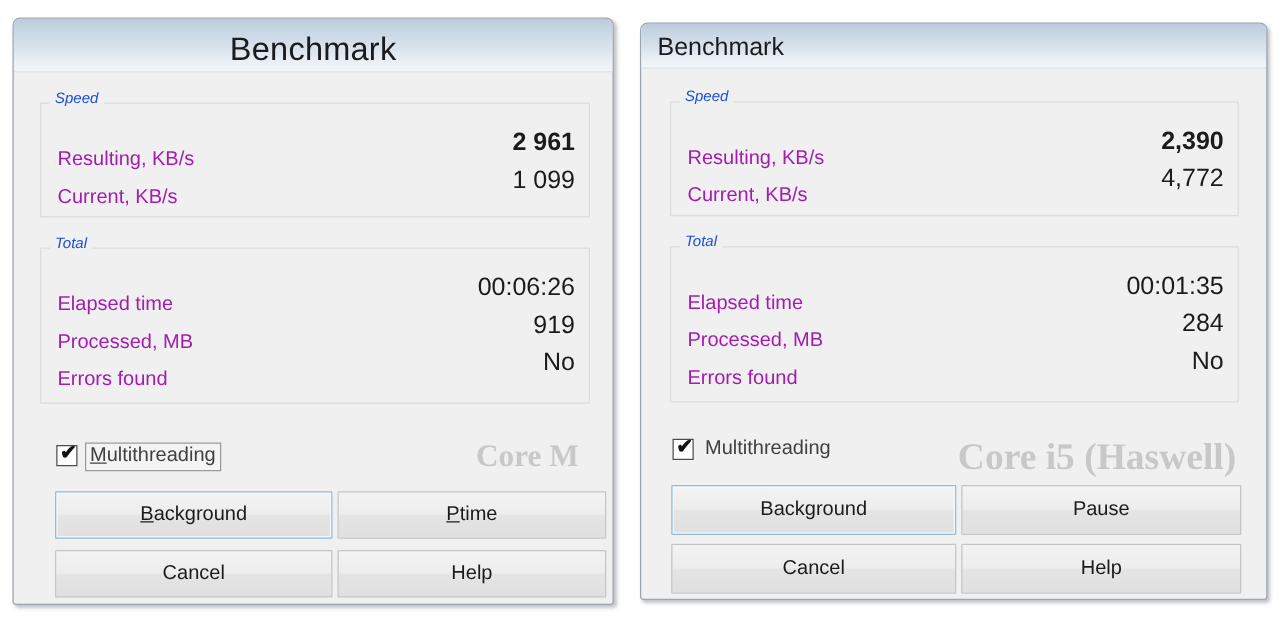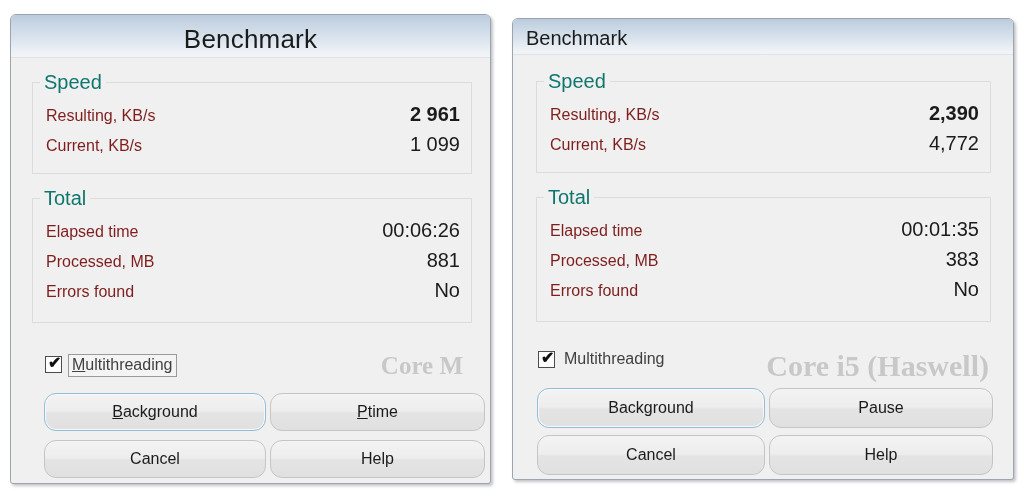--- a/index.html
+++ b/index.html
@@ -67,36 +67,37 @@
     border: 1px solid #dcdcdc;
     box-sizing: border-box;
     background: transparent;
   }
   .group > .legend {
     position: absolute;
     top: -11px;
     left: 7px;
     padding: 0 4px;
     background: #f0f0f0;
-    font-size: 20px;
-    color: #0f766e;
+    font-size: 12px;
+    color: #1d4ed8;
     line-height: 1;
     white-space: nowrap;
+    font-style: italic;
   }
   .row {
     position: absolute;
     left: 0; right: 0;
     height: 26px;
   }
   .row .lbl {
     position: absolute;
     left: 13px;
-    top: 4px;
+    top: 16px;
     font-size: 16px;
-    color: #7f1d1d;
+    color: #a21caf;
     white-space: nowrap;
   }
   .row .val {
     position: absolute;
     right: 11px;
     top: 0;
     font-size: 20px;
     color: #1b1b1b;
     white-space: nowrap;
     text-align: right;
@@ -151,21 +152,21 @@
     position: absolute;
     box-sizing: border-box;
     background: linear-gradient(to bottom, #f3f3f3 0%, #ededed 48%, #e4e4e4 52%, #e0e0e0 100%);
     border: 1px solid #c5c5c5;
     color: #1b1b1b;
     font-size: 16px;
     display: flex;
     align-items: center;
     justify-content: center;
     font-family: "Liberation Sans", sans-serif;
-    border-radius: 12px;
+    border-radius: 1px;
   }
   .btn.default {
     border: 1px solid #93bcd8;
     box-shadow: inset 0 0 0 1px #f6f9fb;
   }
 </style>
 </head>
 <body>
 
 <div id="root">
@@ -191,21 +192,21 @@
       </div>
 
       <div class="group" style="left:21px; top:140px; width:440px; height:125px;">
         <div class="legend">Total</div>
         <div class="row" style="top:20px;">
           <span class="lbl">Elapsed time</span>
           <span class="val">00:06:26</span>
         </div>
         <div class="row" style="top:50px;">
           <span class="lbl">Processed, MB</span>
-          <span class="val">881</span>
+          <span class="val">919</span>
         </div>
         <div class="row" style="top:80px;">
           <span class="lbl">Errors found</span>
           <span class="val">No</span>
         </div>
       </div>
 
       <div class="checkrow" style="left:34px; top:298px; width:200px; height:22px;">
         <span class="cbox">
           <span class="tick">✔</span>
@@ -255,21 +256,21 @@
       </div>
 
       <div class="group" style="left:23px; top:142px; width:455px; height:125px;">
         <div class="legend">Total</div>
         <div class="row" style="top:20px;">
           <span class="lbl">Elapsed time</span>
           <span class="val">00:01:35</span>
         </div>
         <div class="row" style="top:50px;">
           <span class="lbl">Processed, MB</span>
-          <span class="val">383</span>
+          <span class="val">284</span>
         </div>
         <div class="row" style="top:80px;">
           <span class="lbl">Errors found</span>
           <span class="val">No</span>
         </div>
       </div>
 
       <div class="checkrow" style="left:25px; top:296px; width:220px; height:22px;">
         <span class="cbox">
           <span class="tick">✔</span>

